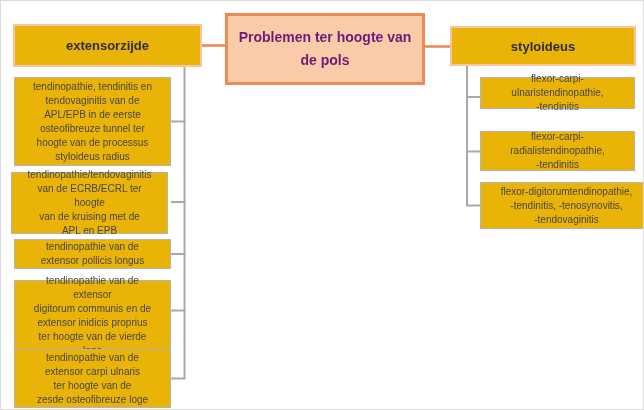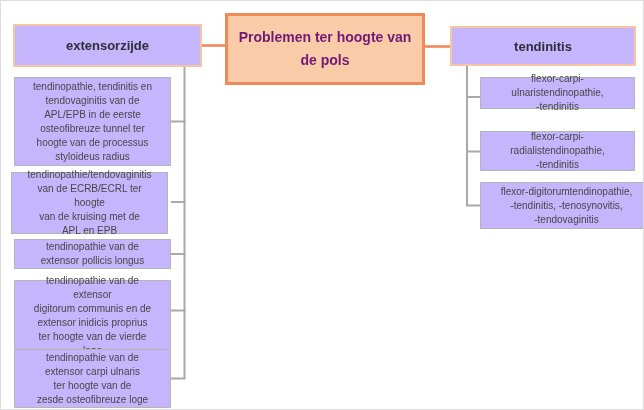--- a/index.html
+++ b/index.html
@@ -22,21 +22,21 @@
     font-family:"Liberation Sans", sans-serif;
     overflow:hidden;
   }
   .connectors{position:absolute;left:0;top:0;width:644px;height:410px;z-index:0;}
   .node{
     position:absolute;
     box-sizing:border-box;
     display:flex;align-items:center;justify-content:center;
     text-align:center;
     white-space:pre-line;
-    background:#c4b5fd;
+    background:#eab308;
     z-index:1;
   }
   .root{
     left:224px;top:12px;width:200px;height:72px;
     background:var(--accent-fill);
     border:3px solid var(--accent-border);
     color:#701a75;
     font-weight:bold;font-size:14px;line-height:23px;
   }
   .header{
@@ -88,21 +88,21 @@
   <div class="node root">
     <span>Problemen ter hoogte van
 de pols</span>
   </div>
 
   <div class="node header hdr-ext">
     <span>extensorzijde</span>
   </div>
 
   <div class="node header hdr-flex">
-    <span>tendinitis</span>
+    <span>styloideus</span>
   </div>
 
   <div class="node leaf l1">
     <span>tendinopathie, tendinitis en
 tendovaginitis van de
 APL/EPB in de eerste
 osteofibreuze tunnel ter
 hoogte van de processus
 styloideus radius</span>
   </div>

